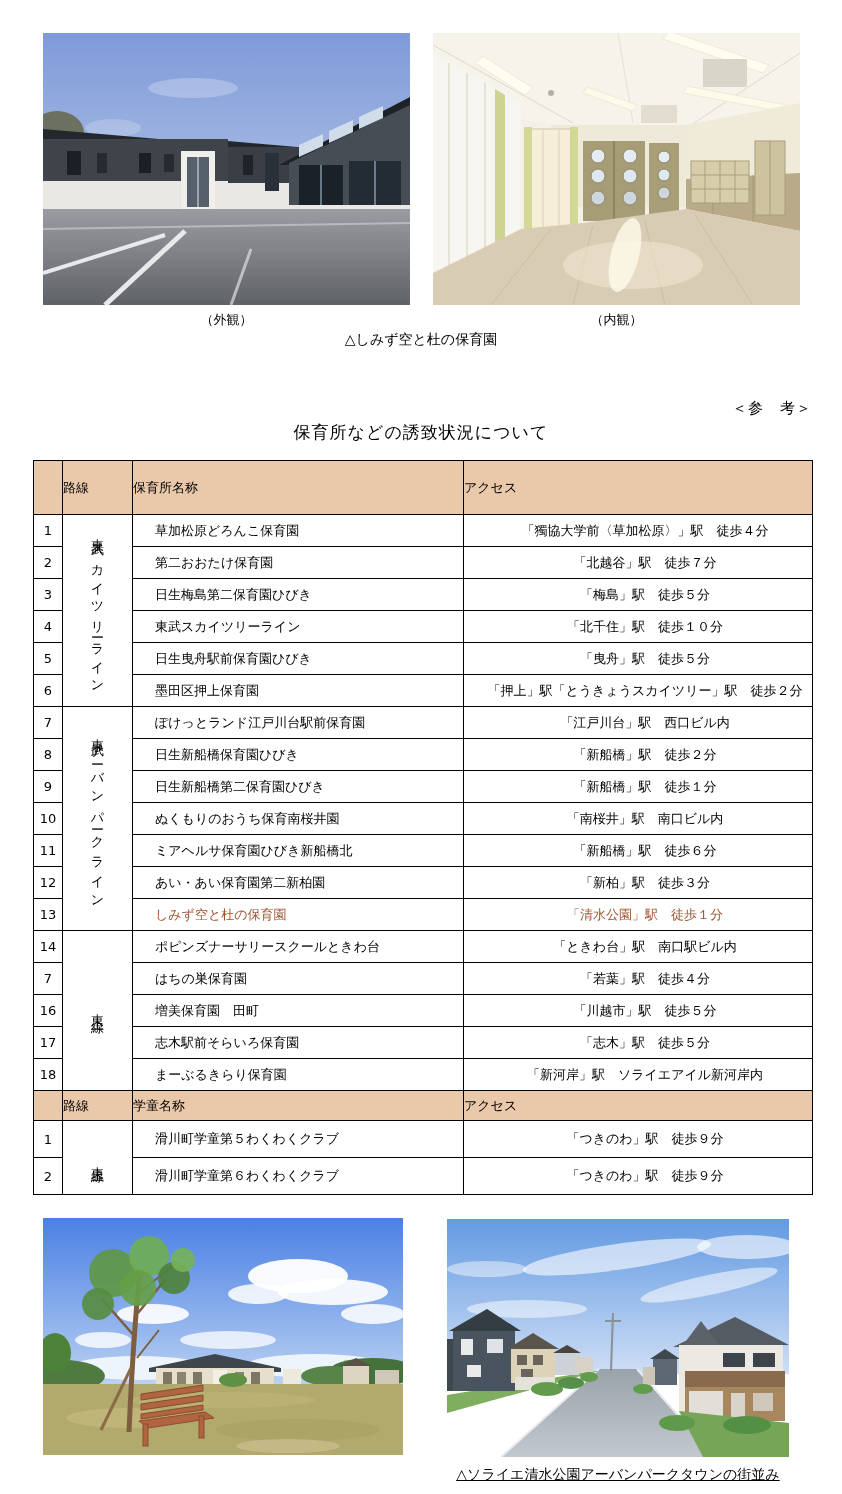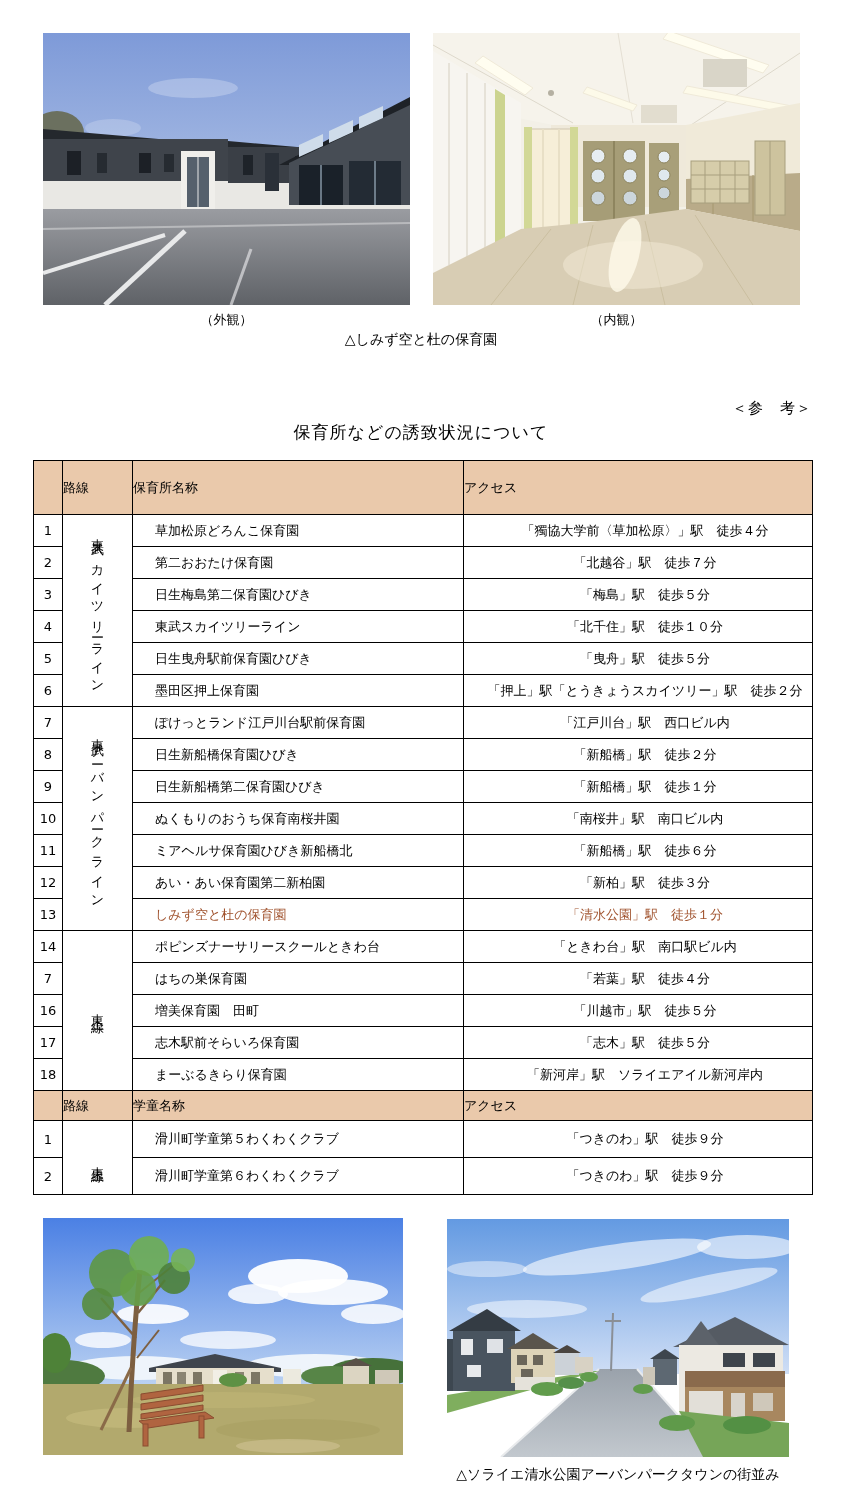--- a/index.html
+++ b/index.html
@@ -13,21 +13,21 @@
   #photo-exterior { left: 43px; top: 21px; width: 367px; height: 272px; }
   #photo-interior { left: 433px; top: 21px; width: 367px; height: 272px; }
   #photo-park     { left: 43px; top: 1206px; width: 360px; height: 237px; }
   #photo-street   { left: 447px; top: 1207px; width: 342px; height: 238px; }
 
   .caption { position: absolute; font-size: 13px; text-align: center; white-space: nowrap; }
   #cap-exterior { left: 43px;  top: 299px; width: 367px; }
   #cap-interior { left: 433px; top: 299px; width: 367px; }
   #cap-group-top { left: 0; top: 319px; width: 842px; font-size: 14px; }
   #cap-park   { left: 43px;  top: 1482px; width: 360px; font-size: 14px; }
-  #cap-street { left: 447px; top: 1454px; width: 342px; font-size: 14px; }
+  #cap-street { left: 447px; top: 1454px; width: 342px; font-size: 14px; text-decoration: underline; }
 
   #ref-label { position: absolute; left: 33px; top: 387px; width: 779px; text-align: right; font-size: 15px; letter-spacing: 1px; }
   #doc-title { position: absolute; left: 0; top: 409px; width: 842px; text-align: center; font-size: 17px; letter-spacing: 1px; }
 
   table.invite { position: absolute; left: 33px; top: 448px; width: 779px; border-collapse: collapse; table-layout: fixed; }
   table.invite td, table.invite th { border: 1px solid var(--border); font-size: 13px; font-weight: normal; overflow: hidden; }
   th.hd { background: var(--peach); text-align: left; }
   tr.thead1 { height: 54px; }
   tr.thead2 { height: 30px; }
   tr.nrow { height: 32px; }

